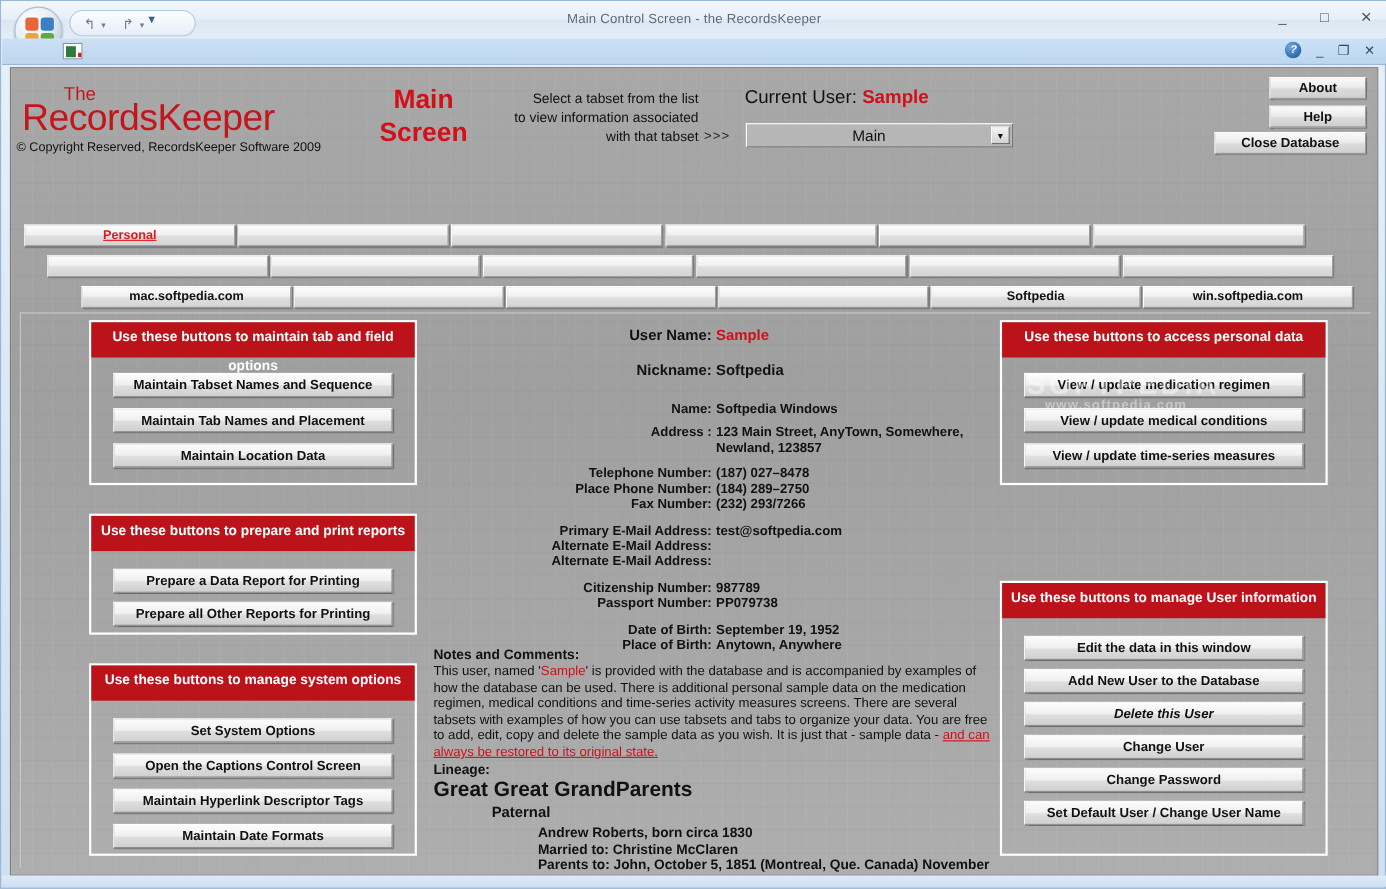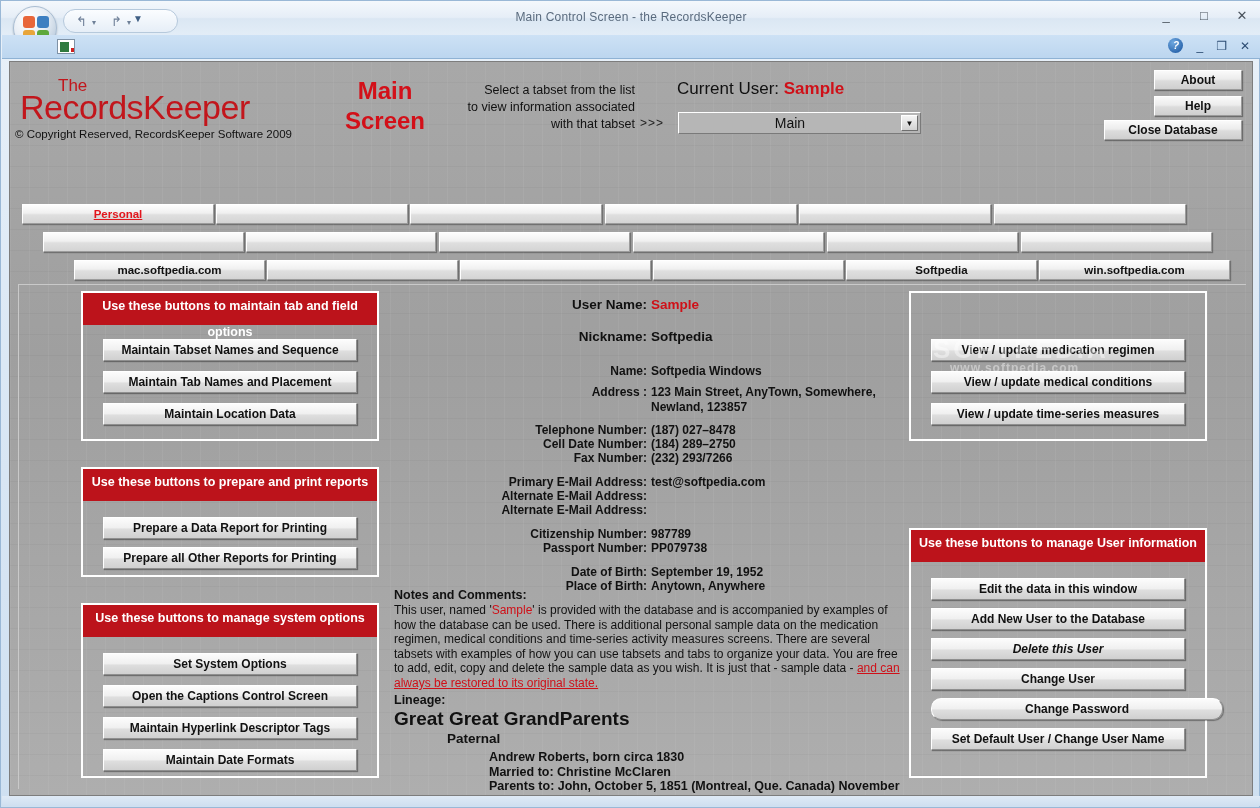--- a/index.html
+++ b/index.html
@@ -319,32 +319,33 @@
 
       <div class="group" id="g-system" style="left:62px; top:318px; width:298px; height:175px;">
         <div class="group-hdr">Use these buttons to manage system options</div>
         <div class="gbtn" style="left:20px; top:48px; width:254px;">Set System Options</div>
         <div class="gbtn" style="left:20px; top:80px; width:254px;">Open the Captions Control Screen</div>
         <div class="gbtn" style="left:20px; top:112px; width:254px;">Maintain Hyperlink Descriptor Tags</div>
         <div class="gbtn" style="left:20px; top:144px; width:254px;">Maintain Date Formats</div>
       </div>
 
       <div class="group" id="g-personal" style="left:890px; top:6px; width:298px; height:150px;">
+        <div class="group-hdr">Use these buttons to access personal data</div>
         <div class="gbtn" style="left:20px; top:46px; width:254px;">View / update medication regimen</div>
         <div class="gbtn" style="left:20px; top:78px; width:254px;">View / update medical conditions</div>
         <div class="gbtn" style="left:20px; top:110px; width:254px;">View / update time-series measures</div>
       </div>
 
       <div class="group" id="g-userinfo" style="left:890px; top:243px; width:298px; height:250px;">
         <div class="group-hdr">Use these buttons to manage User information</div>
         <div class="gbtn" style="left:20px; top:48px; width:254px;">Edit the data in this window</div>
         <div class="gbtn" style="left:20px; top:78px; width:254px;">Add New User to the Database</div>
         <div class="gbtn" style="left:20px; top:108px; width:254px;font-style:italic;">Delete this User</div>
         <div class="gbtn" style="left:20px; top:138px; width:254px;">Change User</div>
-        <div class="gbtn" style="left:20px; top:168px; width:292px;border-radius:10px;">Change Password</div>
+        <div class="gbtn" style="left:20px; top:168px; width:254px;">Change Password</div>
         <div class="gbtn" style="left:20px; top:198px; width:254px;">Set Default User / Change User Name</div>
       </div>
 
       <div class="fields">
           <div class="frow big red" style="top: 12px;">
             <span class="lbl">User Name:</span>
             <span class="val">Sample</span>
           </div>
           <div class="frow big" style="top: 44px;">
             <span class="lbl">Nickname:</span>
@@ -360,21 +361,21 @@
           </div>
           <div class="frow" style="top: 115px;">
             <span class="lbl"></span>
             <span class="val">Newland, 123857</span>
           </div>
           <div class="frow" style="top: 138px;">
             <span class="lbl">Telephone Number:</span>
             <span class="val">(187) 027–8478</span>
           </div>
           <div class="frow" style="top: 152px;">
-            <span class="lbl">Cell Date Number:</span>
+            <span class="lbl">Place Phone Number:</span>
             <span class="val">(184) 289–2750</span>
           </div>
           <div class="frow" style="top: 166px;">
             <span class="lbl">Fax Number:</span>
             <span class="val">(232) 293/7266</span>
           </div>
           <div class="frow" style="top: 190px;">
             <span class="lbl">Primary E-Mail Address:</span>
             <span class="val">test@softpedia.com</span>
           </div>

